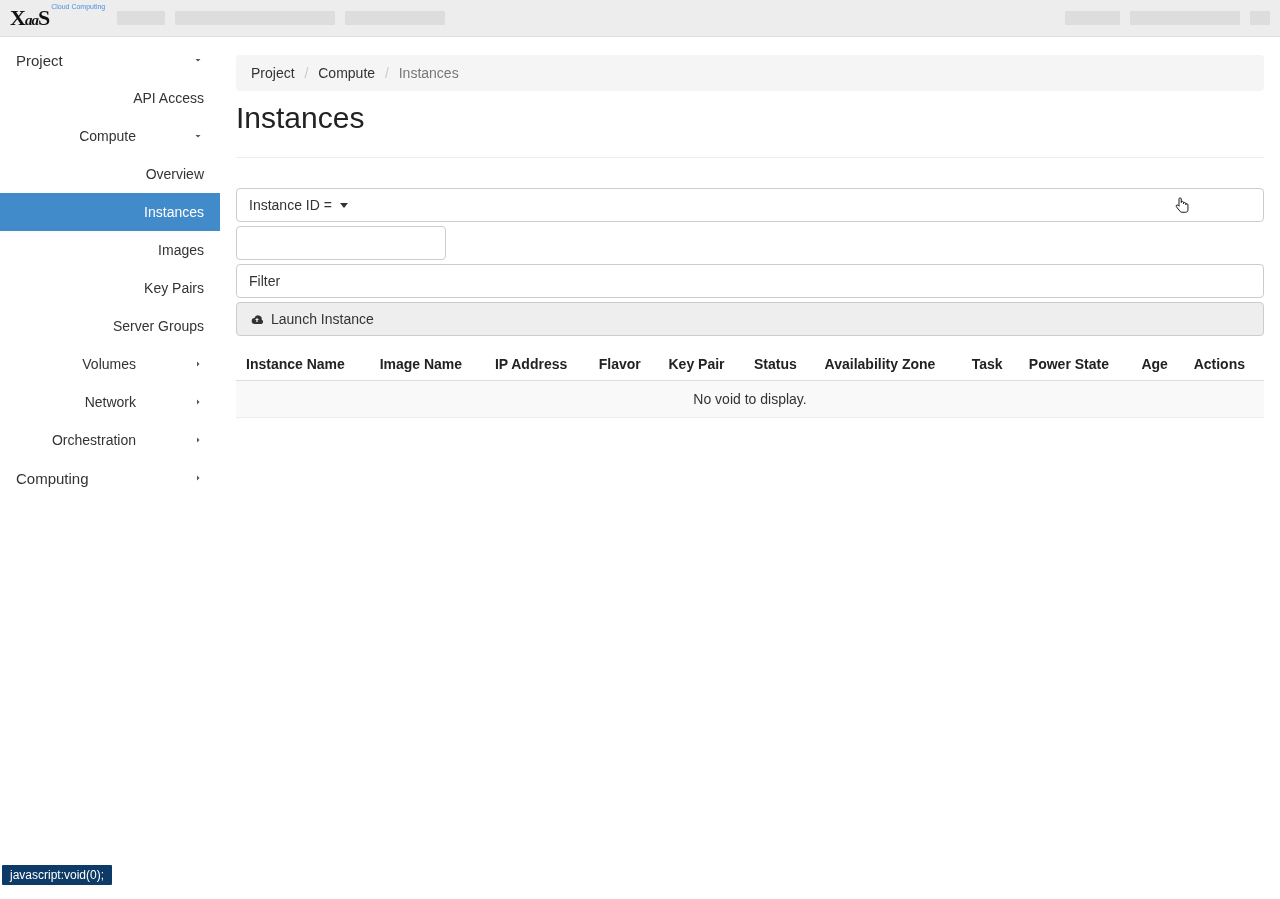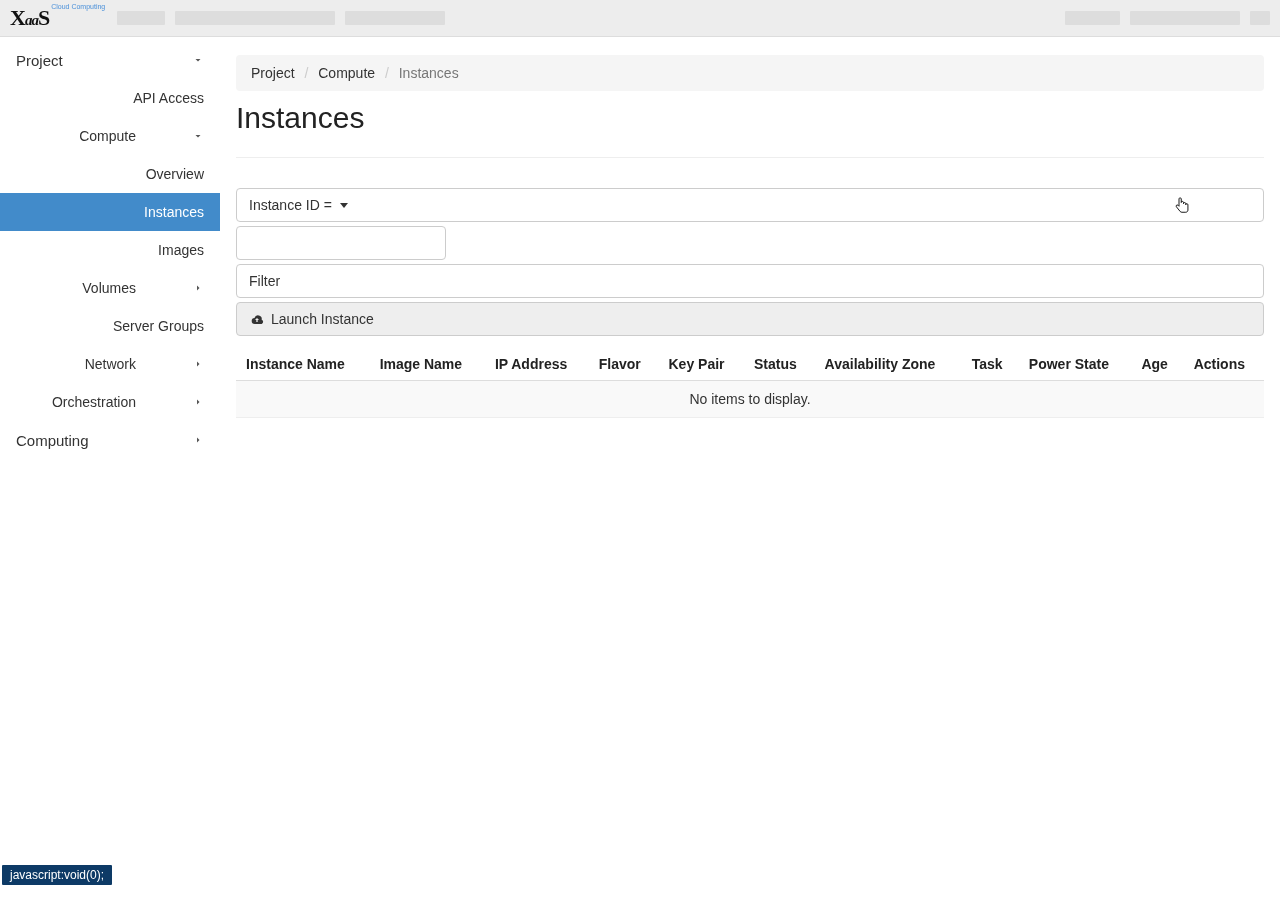--- a/index.html
+++ b/index.html
@@ -131,30 +131,33 @@
     </div>
     <div class="nav-item leaf">
       <span>Overview</span>
     </div>
     <div class="nav-item leaf active">
       <span>Instances</span>
     </div>
     <div class="nav-item leaf">
       <span>Images</span>
     </div>
+    <div class="nav-item leaf">
+      <span>Key Pairs</span>
+    </div>
+    <div class="nav-item leaf">
+      <span>Server Groups</span>
+    </div>
     <div class="nav-item sub collapsible">
       <span class="lbl">Volumes</span>
       <span class="chev">
         <svg viewBox="0 0 24 24">
             <path d="M10 7l5 5-5 5z"></path>
           </svg>
       </span>
-    </div>
-    <div class="nav-item leaf">
-      <span>Server Groups</span>
     </div>
     <div class="nav-item sub collapsible">
       <span class="lbl">Network</span>
       <span class="chev">
         <svg viewBox="0 0 24 24">
             <path d="M10 7l5 5-5 5z"></path>
           </svg>
       </span>
     </div>
     <div class="nav-item sub collapsible">
@@ -217,21 +220,21 @@
           <th>Status</th>
           <th>Availability Zone</th>
           <th>Task</th>
           <th>Power State</th>
           <th>Age</th>
           <th>Actions</th>
         </tr>
       </thead>
       <tbody>
         <tr>
-          <td class="empty" colspan="11">No items to display.</td>
+          <td class="empty" colspan="11">No void to display.</td>
         </tr>
       </tbody>
     </table>
 
     <svg class="cursor-pointer" style="left:953px; top:159px" viewBox="0 0 24 28">
       <path fill="#fff" stroke="#000" stroke-width="1.2" d="M9 2c-.6 0-1 .4-1 1v10l-1.3-1.3c-.6-.6-1.6-.6-2.1 0-.6.6-.6 1.6 0 2.1l5 6.2c.6.7 1.4 1 2.3 1h5.1c1.6 0 2.9-1.3 2.9-2.9V11c0-.8-.7-1.5-1.5-1.5S17 10.2 17 11V9.5c0-.8-.7-1.5-1.5-1.5S14 8.7 14 9.5V8c0-.8-.7-1.5-1.5-1.5S11 7.2 11 8V3c0-.6-.4-1-1-1H9z"></path>
     </svg>
   </main>
 </div>
 

